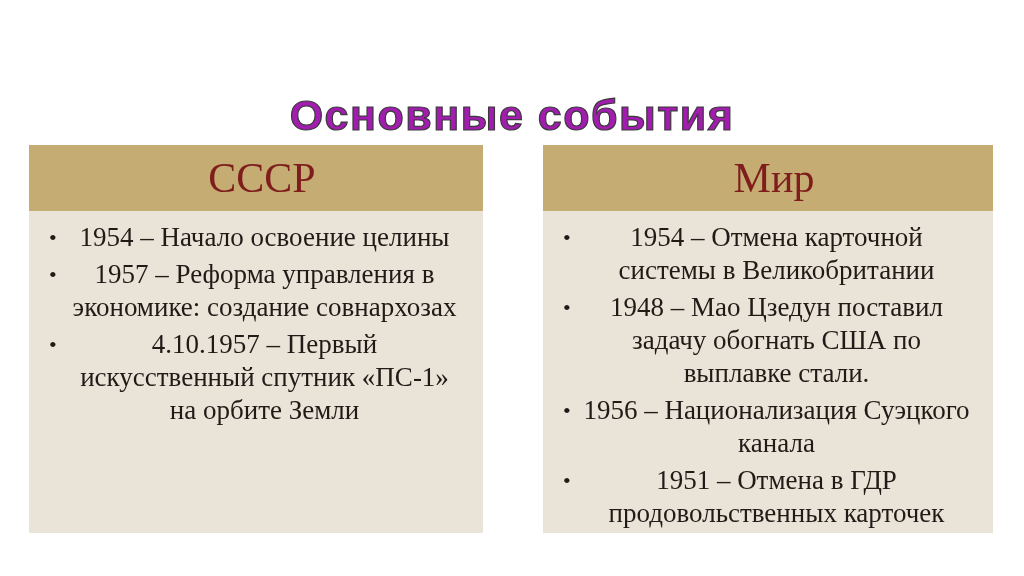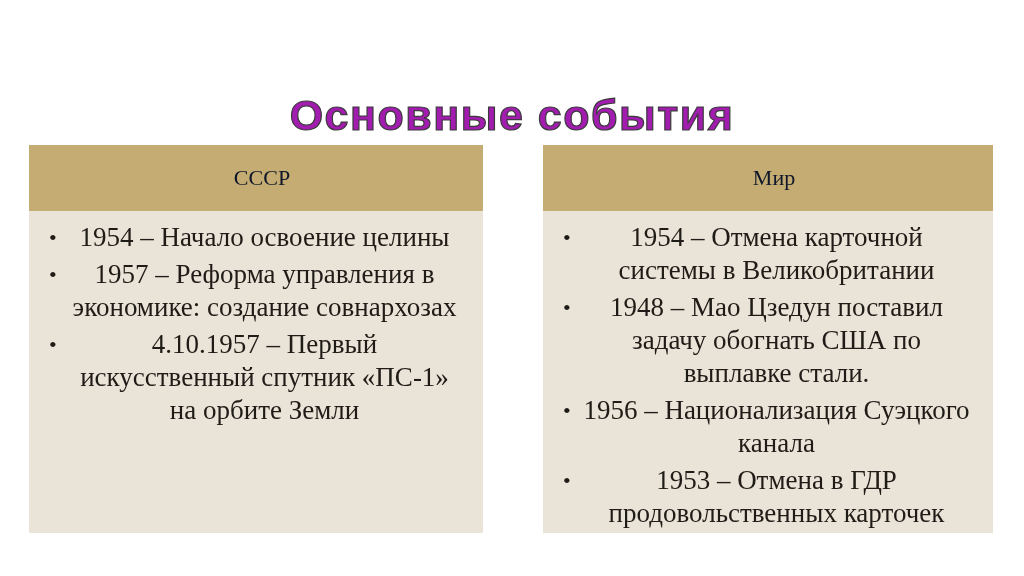--- a/index.html
+++ b/index.html
@@ -29,25 +29,25 @@
   .col {
     position: absolute;
     top: 145px;
     height: 388px;
   }
   .col-left  { left: 29px;  width: 454px; }
   .col-right { left: 543px; width: 450px; border-radius: 21px; }
   .col-header {
     height: 66px;
     background: #c4ac72;
-    color: #0f172a;
+    color: #7f1d1d;
     display: flex;
     align-items: center;
     justify-content: center;
-    font-size: 22px;
+    font-size: 42px;
     padding-left: 12px;
   }
   .col-body {
     box-sizing: border-box;
     height: 322px;
     margin: 0;
     padding: 10px 20px 0 20px;
     background: #eae3d8;
     list-style: none;
   }
@@ -103,18 +103,18 @@
       <li class="item">
         <span class="bullet">•</span>
         <span class="item-text">1948 – Мао Цзедун поставил задачу обогнать США по выплавке стали.</span>
       </li>
       <li class="item">
         <span class="bullet">•</span>
         <span class="item-text">1956 – Национализация Суэцкого канала</span>
       </li>
       <li class="item">
         <span class="bullet">•</span>
-        <span class="item-text">1953 – Отмена в ГДР продовольственных карточек</span>
+        <span class="item-text">1951 – Отмена в ГДР продовольственных карточек</span>
       </li>
     </ul>
   </div>
 
 </div>
 
 </body></html>

